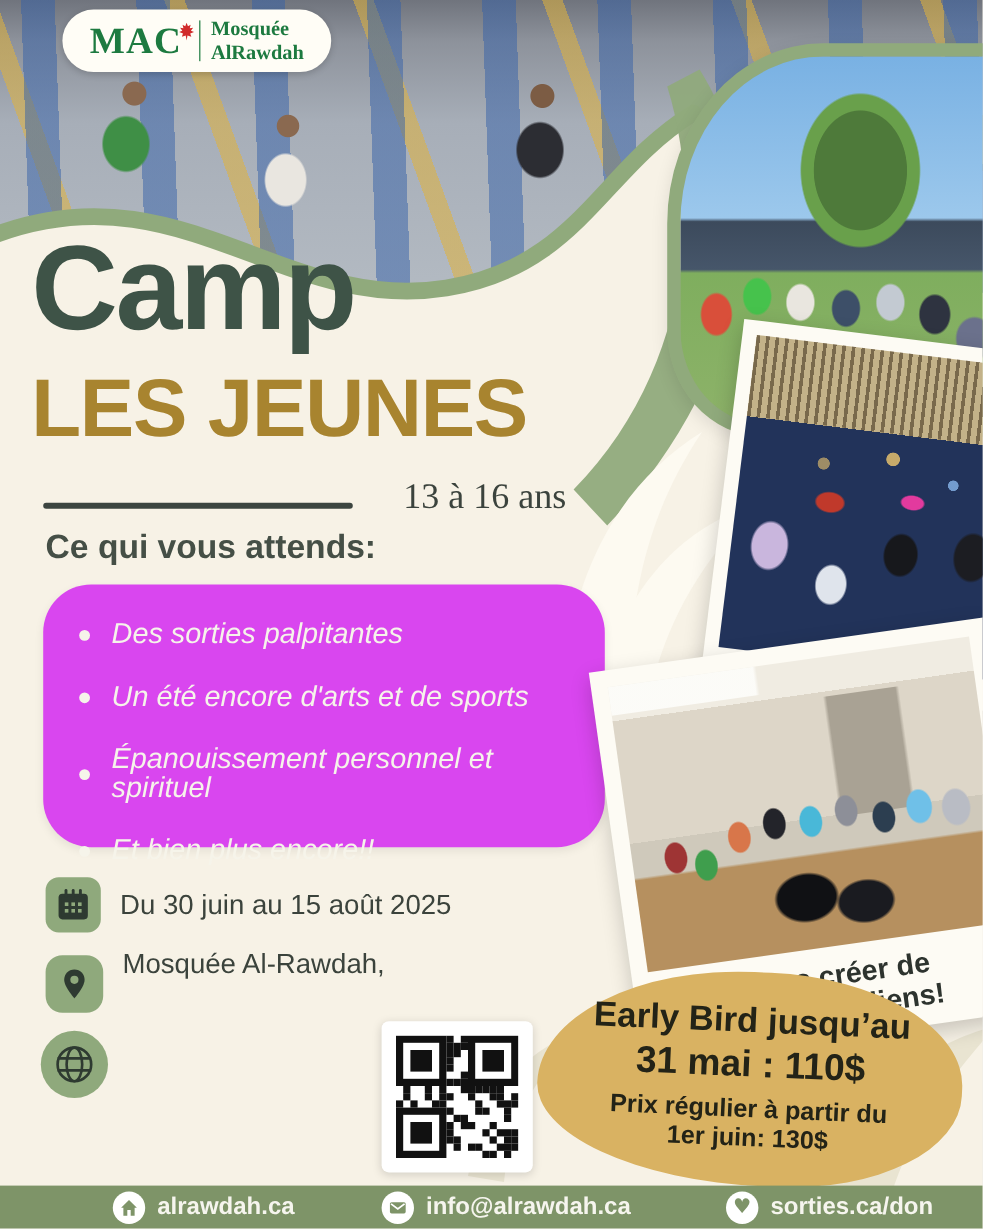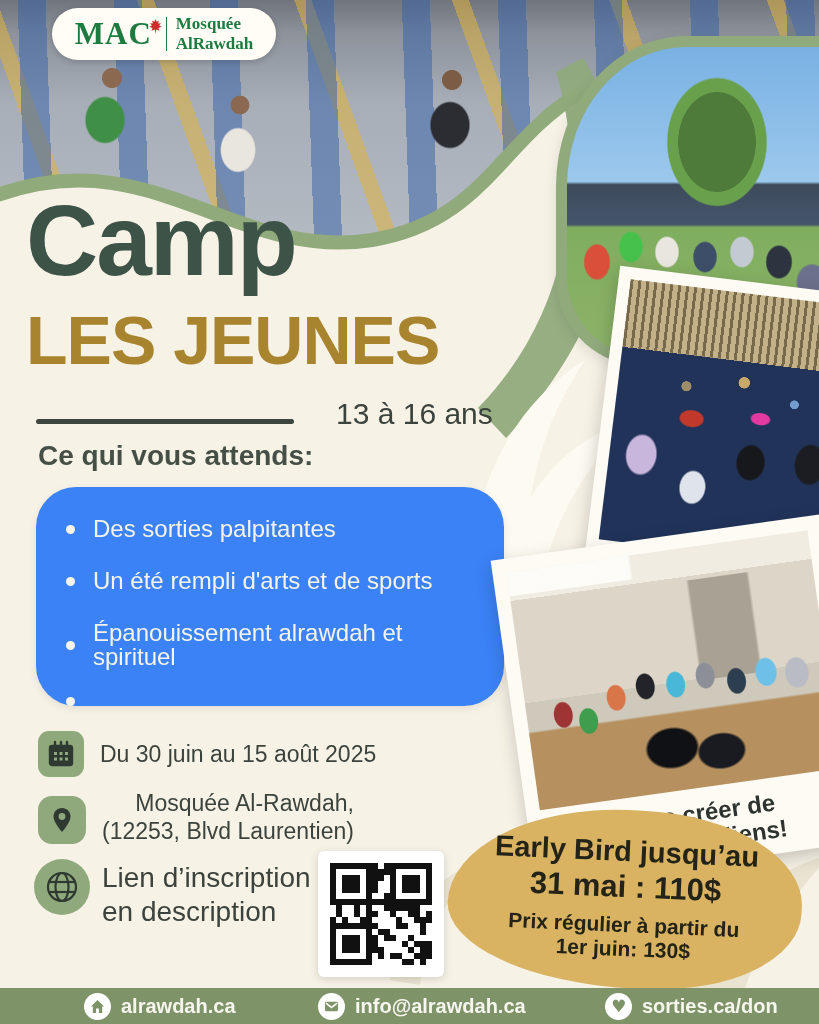--- a/index.html
+++ b/index.html
@@ -71,28 +71,28 @@
   
   .title-camp{
     left:26px;top:190px;font-size:100px;font-weight:800;color:#3e5347;
     letter-spacing:-2px;line-height:1;
   }
   .title-jeunes{
     left:26px;top:306px;font-size:68px;font-weight:800;color:#a8842f;
     letter-spacing:-1px;line-height:1;white-space:nowrap;
   }
   .title-rule{left:36px;top:419px;width:258px;height:5px;background:#3c4540;border-radius:3px;}
-  .age-range{left:336px;top:397px;font-size:30px;color:#3b433d;}
+  .age-range{left:336px;top:397px;font-size:30px;color:#3b433d;font-family:Liberation Serif, serif;}
 
   .intro-heading{left:38px;top:440px;font-size:28px;color:#454f46;font-weight:bold;}
 
   
   .features{
     left:36px;top:487px;width:468px;height:219px;border-radius:40px;
-    background:#3b82f6;box-shadow:0 3px 8px rgba(0,0,0,.08);
+    background:#d946ef;box-shadow:0 3px 8px rgba(0,0,0,.08);font-style:italic;
   }
   .features ul{list-style:none;margin:0;padding:30px 24px 0 30px;}
   .features li{
     color:#f6f4ea;font-size:24px;line-height:1.0;margin-bottom:28px;
     display:flex;align-items:center;
   }
   .features li .dot{
     width:9px;height:9px;border-radius:50%;background:#f6f4ea;
     margin-right:18px;flex:0 0 auto;
   }
@@ -177,21 +177,21 @@
   .pricing .l2{font-size:31px;font-weight:800;line-height:1.2;}
   .pricing .l3{font-size:21px;font-weight:800;margin-top:8px;line-height:1.1;}
   .pricing .l4{font-size:21px;font-weight:800;line-height:1.2;}
 
   
   .footer{left:0;top:988px;width:819px;height:36px;background:#7e9468;}
   .footer-item{
     position:absolute;top:0;height:36px;display:flex;align-items:center;
     color:#f6f5ee;font-size:20px;font-weight:bold;
   }
-  .fi-1{left:84px;justify-content:center;} .fi-2{left:318px;} .fi-3{left:605px;}
+  .fi-1{left:94px;justify-content:center;} .fi-2{left:318px;} .fi-3{left:605px;}
   .f-ic{
     width:27px;height:27px;border-radius:50%;background:#ffffff;
     display:flex;align-items:center;justify-content:center;margin-right:10px;
     flex:0 0 auto;
   }
   .heart-glyph{color:#7e9468;font-size:17px;line-height:1;font-family:"DejaVu Sans",sans-serif;}
 </style>
 </head>
 <body>
 
@@ -241,28 +241,29 @@
   <div class="abs intro-heading">Ce qui vous attends:</div>
 
   <div class="abs features">
     <ul>
       <li>
           <span class="dot"></span>
           <span>Des sorties palpitantes</span>
         </li>
       <li>
           <span class="dot"></span>
-          <span>Un été rempli d'arts et de sports</span>
+          <span>Un été encore d'arts et de sports</span>
         </li>
       <li>
           <span class="dot"></span>
-          <span>Épanouissement alrawdah et spirituel</span>
+          <span>Épanouissement personnel et spirituel</span>
         </li>
       <li>
           <span class="dot"></span>
+          <span>Et bien plus encore!!</span>
         </li>
     </ul>
   </div>
 
   <div class="abs tile cal-tile">
     <svg width="28" height="28" viewBox="0 0 28 28">
       <g fill="none" stroke="#2e3a31" stroke-width="2.4">
         <rect x="3" y="6" width="22" height="19" rx="2" fill="#2e3a31"></rect>
         <line x1="8" y1="2" x2="8" y2="7" stroke-linecap="round"></line>
         <line x1="14" y1="2" x2="14" y2="7" stroke-linecap="round"></line>
@@ -281,36 +282,31 @@
   <div class="abs row-text cal-text">Du 30 juin au 15 août 2025</div>
 
   <div class="abs tile pin-tile">
     <svg width="28" height="28" viewBox="0 0 28 28">
       <path fill="#2e3a31" d="M14,2 C9,2 5.5,5.8 5.5,10.5 C5.5,16.5 14,26 14,26 C14,26 22.5,16.5 22.5,10.5 C22.5,5.8 19,2 14,2 Z"></path>
       <circle cx="14" cy="10.5" r="3.4" fill="#8fa97c"></circle>
     </svg>
   </div>
   <div class="abs row-text pin-text">
     <span>Mosquée Al-Rawdah,</span><br>
-    <span>(12253, Blvd Laurentien)</span>
   </div>
 
   <div class="abs tile globe-tile">
     <svg width="38" height="38" viewBox="0 0 38 38">
       <g fill="none" stroke="#2e3a31" stroke-width="2.2">
         <circle cx="19" cy="19" r="14"></circle>
         <ellipse cx="19" cy="19" rx="6.5" ry="14"></ellipse>
         <line x1="5" y1="14" x2="33" y2="14"></line>
         <line x1="5" y1="24" x2="33" y2="24"></line>
       </g>
     </svg>
-  </div>
-  <div class="abs row-text globe-text">
-    <span>Lien d’inscription</span><br>
-    <span>en description</span>
   </div>
 
   <div class="abs qr-box">
     <svg width="102" height="102" viewBox="0 0 102 102">
         <rect x="42" y="0" width="6" height="6" fill="#111"></rect>
         <rect x="54" y="0" width="6" height="6" fill="#111"></rect>
         <rect x="42" y="6" width="6" height="6" fill="#111"></rect>
         <rect x="48" y="6" width="6" height="6" fill="#111"></rect>
         <rect x="54" y="6" width="6" height="6" fill="#111"></rect>
         <rect x="42" y="12" width="6" height="6" fill="#111"></rect>

